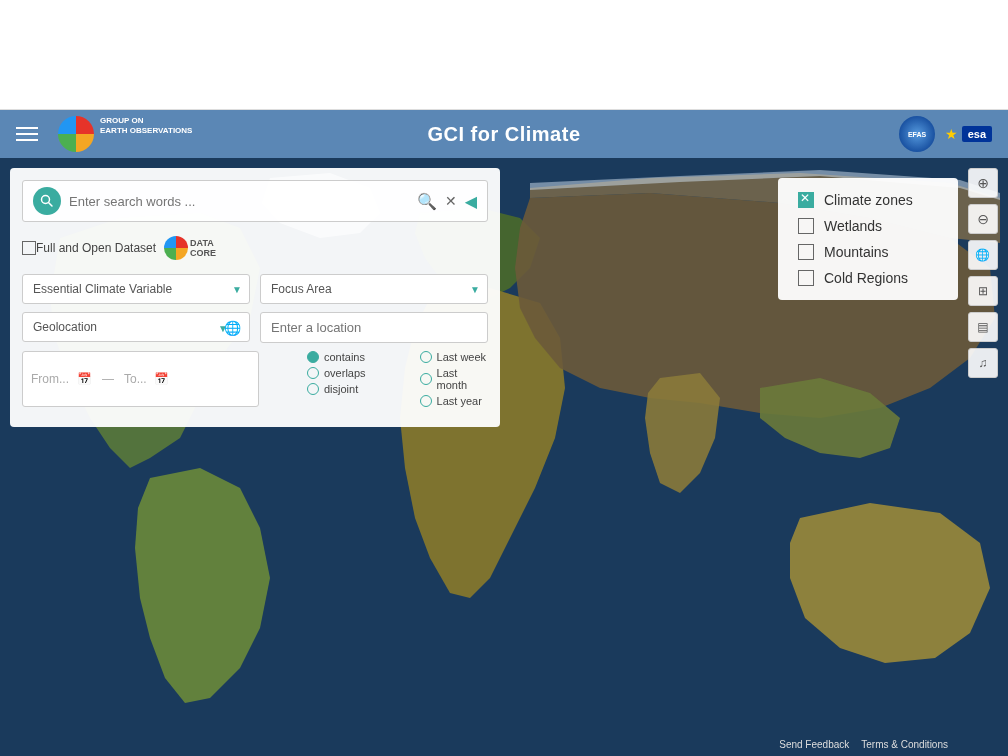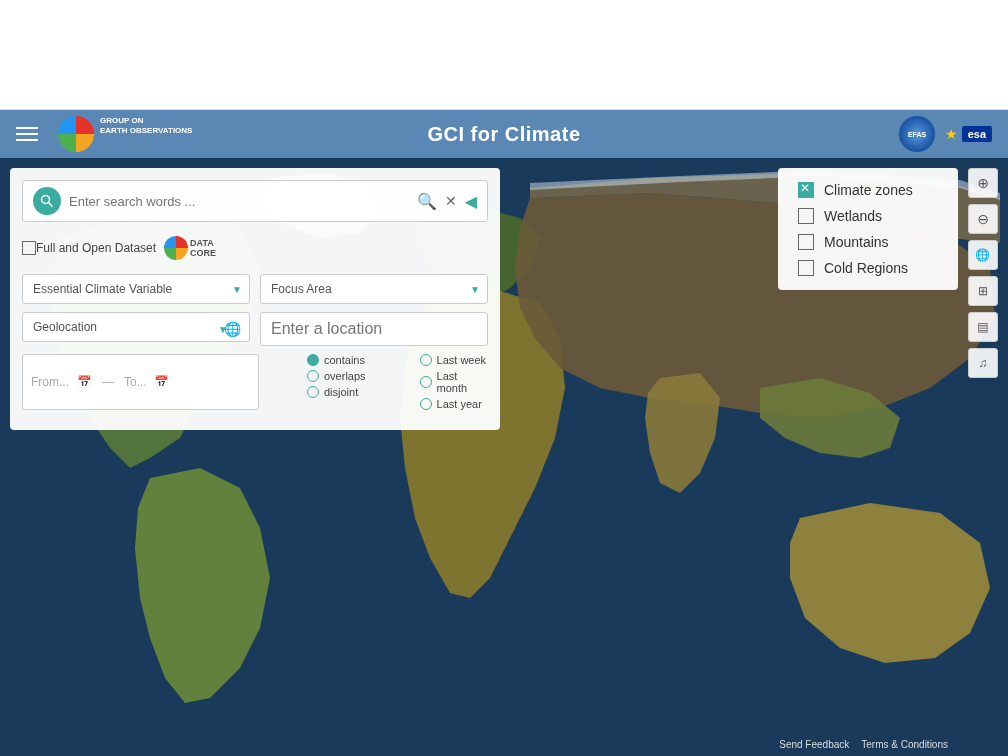--- a/index.html
+++ b/index.html
@@ -295,21 +295,21 @@
       justify-content: center;
       cursor: pointer;
       font-size: 14px;
       color: #555;
     }
 
     
     #legend-panel {
       position: absolute;
       right: 50px;
-      top: 10px;
+      top: 20px;
       background: rgba(255,255,255,0.95);
       border-radius: 4px;
       padding: 14px 20px;
       z-index: 20;
       min-width: 180px;
     }
 
     .legend-item {
       display: flex;
       align-items: center;
@@ -526,21 +526,21 @@
         </div>
       </div>
 
       <div class="form-row">
         <div class="geo-input-wrapper">
           <input type="text" value="Geolocation" style="width: 100%; border: 1px solid rgb(204, 204, 204); border-radius: 3px; padding: 7px 30px 7px 10px; font-size: 12px; color: rgb(85, 85, 85); background: rgb(255, 255, 255);">
           <span class="geo-dropdown-arrow" style="position:absolute;right:22px;top:50%;transform:translateY(-50%);">▼</span>
           <span class="geo-icon-right">🌐</span>
         </div>
         <div class="geo-input-wrapper">
-          <input type="text" style="width: 100%; border: 1px solid rgb(204, 204, 204); border-radius: 3px; padding: 7px 10px; font-size: 16px; color: rgb(170, 170, 170); background: rgb(255, 255, 255);" placeholder="Enter a location">
+          <input type="text" style="width: 100%; border: 1px solid rgb(204, 204, 204); border-radius: 3px; padding: 7px 10px; font-size: 13px; color: rgb(170, 170, 170); background: rgb(255, 255, 255);" placeholder="Enter a location">
         </div>
       </div>
 
       <div class="form-row">
         <div class="date-wrapper">
           <span>From...</span>
           <span style="margin-left:4px;color:#3aaca0;">📅</span>
           <span style="margin:0 6px;color:#aaa;">—</span>
           <span>To...</span>
           <span style="margin-left:4px;color:#3aaca0;">📅</span>

